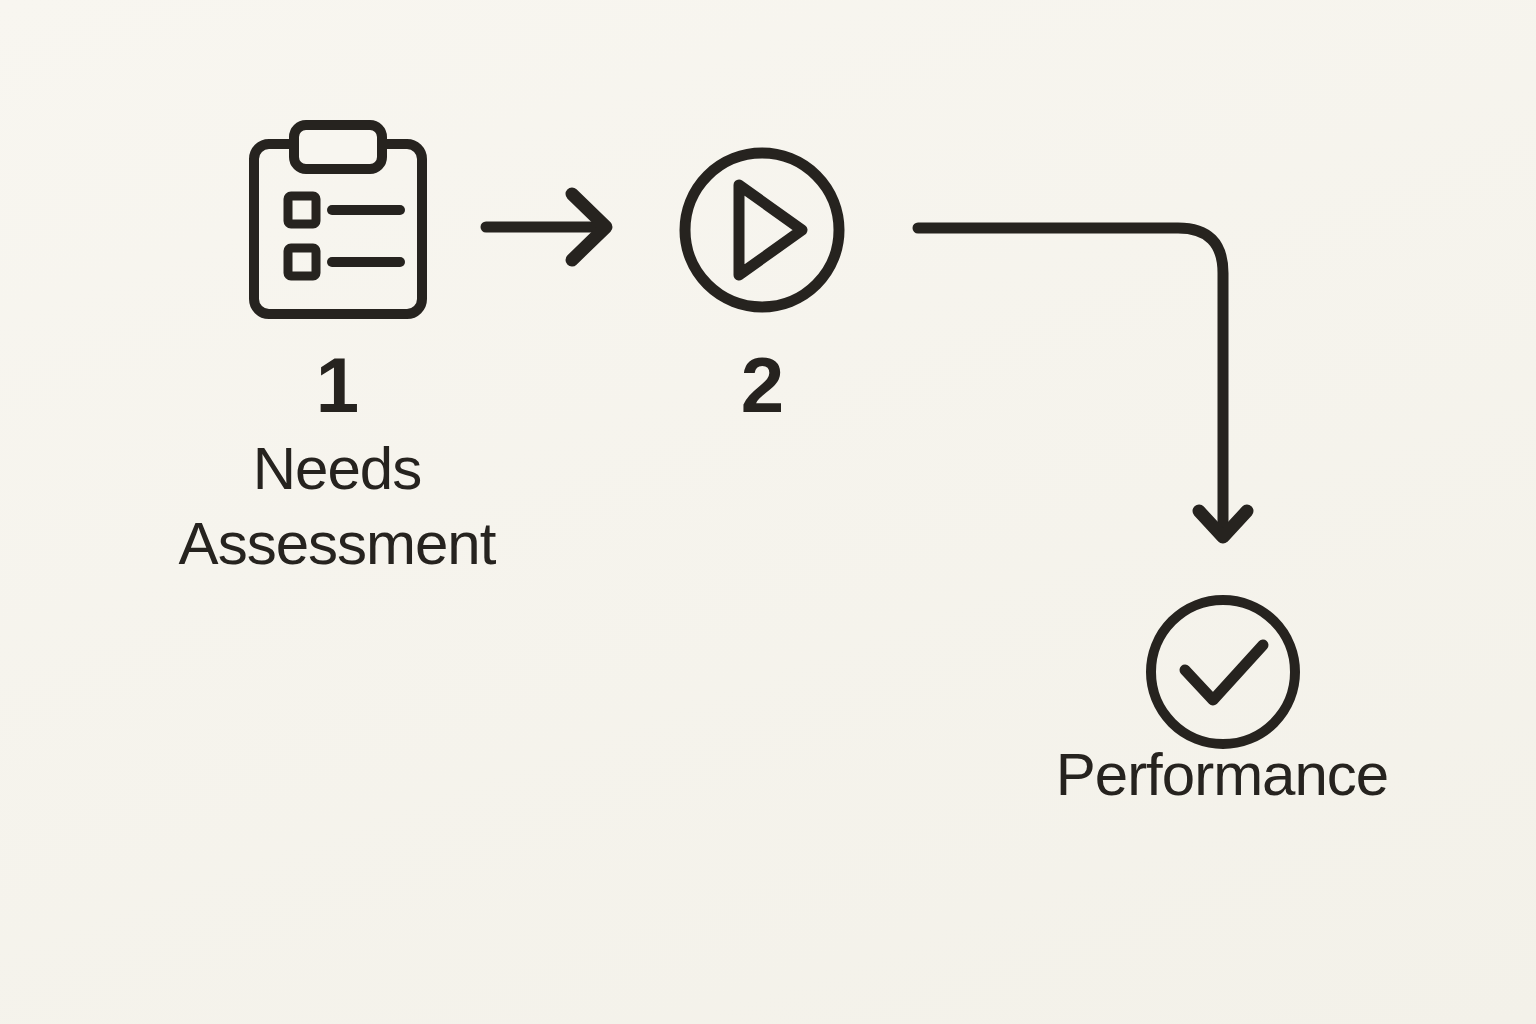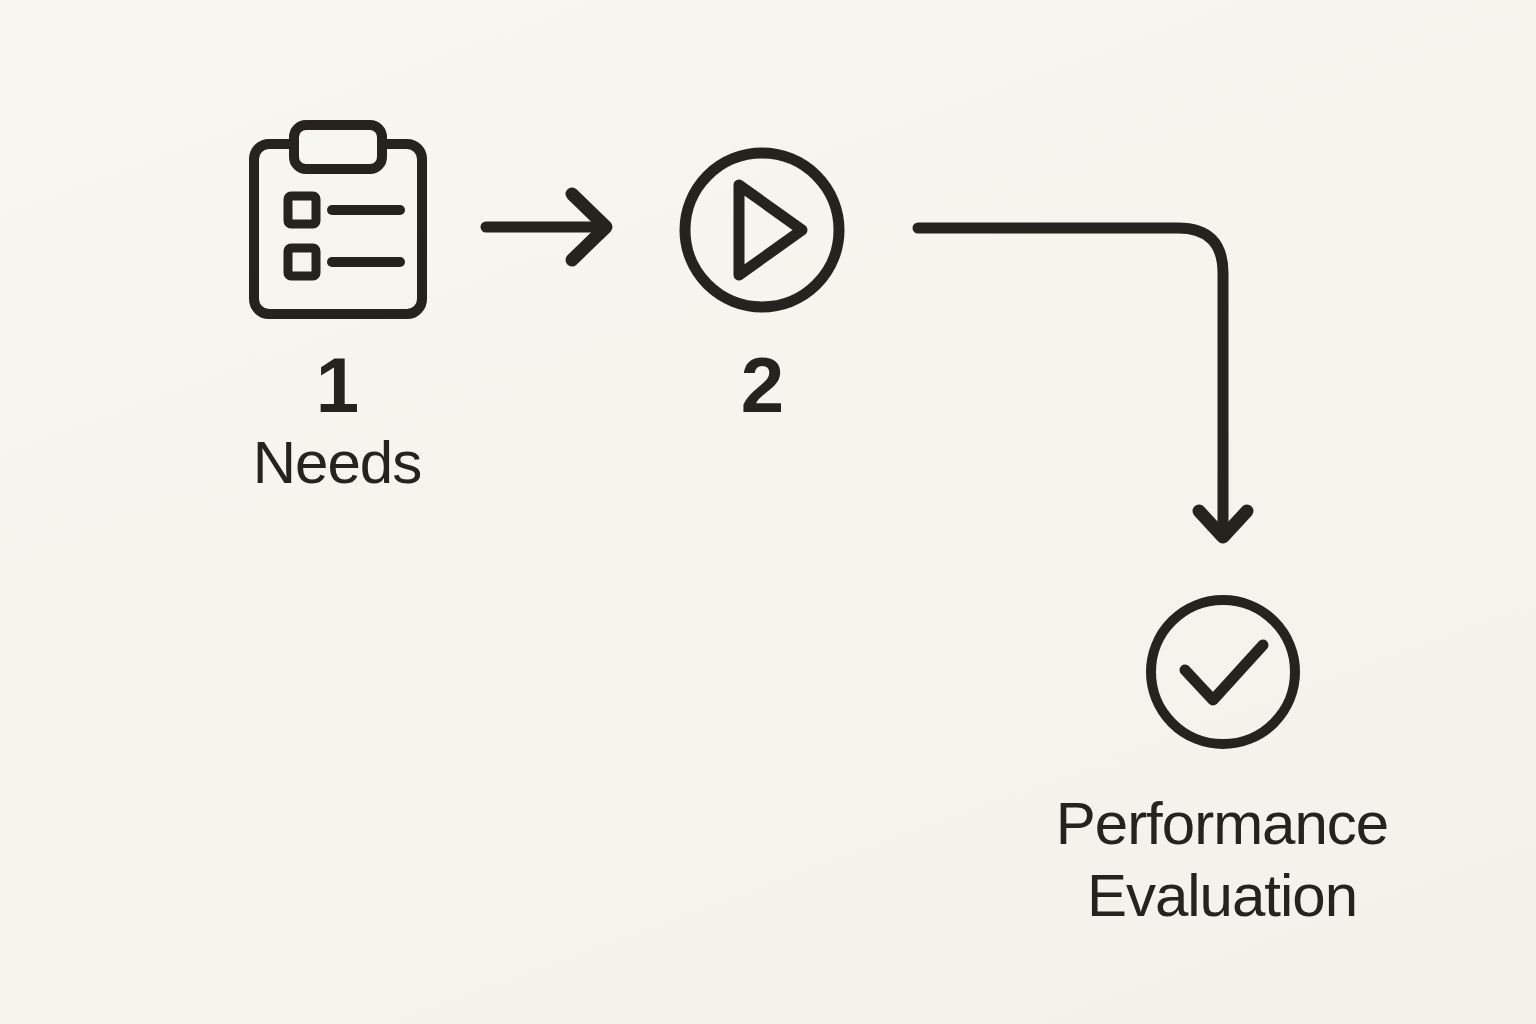--- a/index.html
+++ b/index.html
@@ -33,28 +33,29 @@
     width: 500px;
     text-align: center;
   }
   .num {
     font-size: 78px;
     font-weight: 700;
     line-height: 80px;
     letter-spacing: -1px;
   }
   .label {
+    margin-top: 6px;
     font-size: 60px;
     font-weight: 500;
     line-height: 75px;
     letter-spacing: -1px;
   }
   .tb1 { left: 87px;  top: 345px; }
   .tb2 { left: 512px; top: 345px; }
-  .tb3 { left: 972px; top: 788px; }
+  .tb3 { left: 972px; top: 739px; }
   .tb3 .label { line-height: 72px; margin-top: 0; }
 
   .clipboard { left: 248px; top: 120px; }
   .play      { left: 677px; top: 145px; }
   .check     { left: 1143px; top: 592px; }
   .arrow1    { left: 478px; top: 180px; }
   .arrow2    { left: 905px; top: 215px; }
 </style>
 </head>
 <body>
@@ -87,27 +88,27 @@
 
   <svg class="abs check" width="160" height="160" viewBox="0 0 160 160">
     <circle class="stroke" cx="80" cy="80" r="72" stroke-width="10"></circle>
     <path class="stroke" d="M42 78 L70 108 L120 53" stroke-width="11"></path>
   </svg>
 
   <div class="textblock tb1">
     <div class="num">1</div>
     <div class="label">
       <span>Needs</span><br>
+      <span>Assessment</span>
     </div>
   </div>
 
   <div class="textblock tb2">
     <div class="num">2</div>
   </div>
 
   <div class="textblock tb3">
     <div class="label">
       <span>Performance</span><br>
-      <span>Evaluation</span>
     </div>
   </div>
 
 </div>
 
 </body></html>

